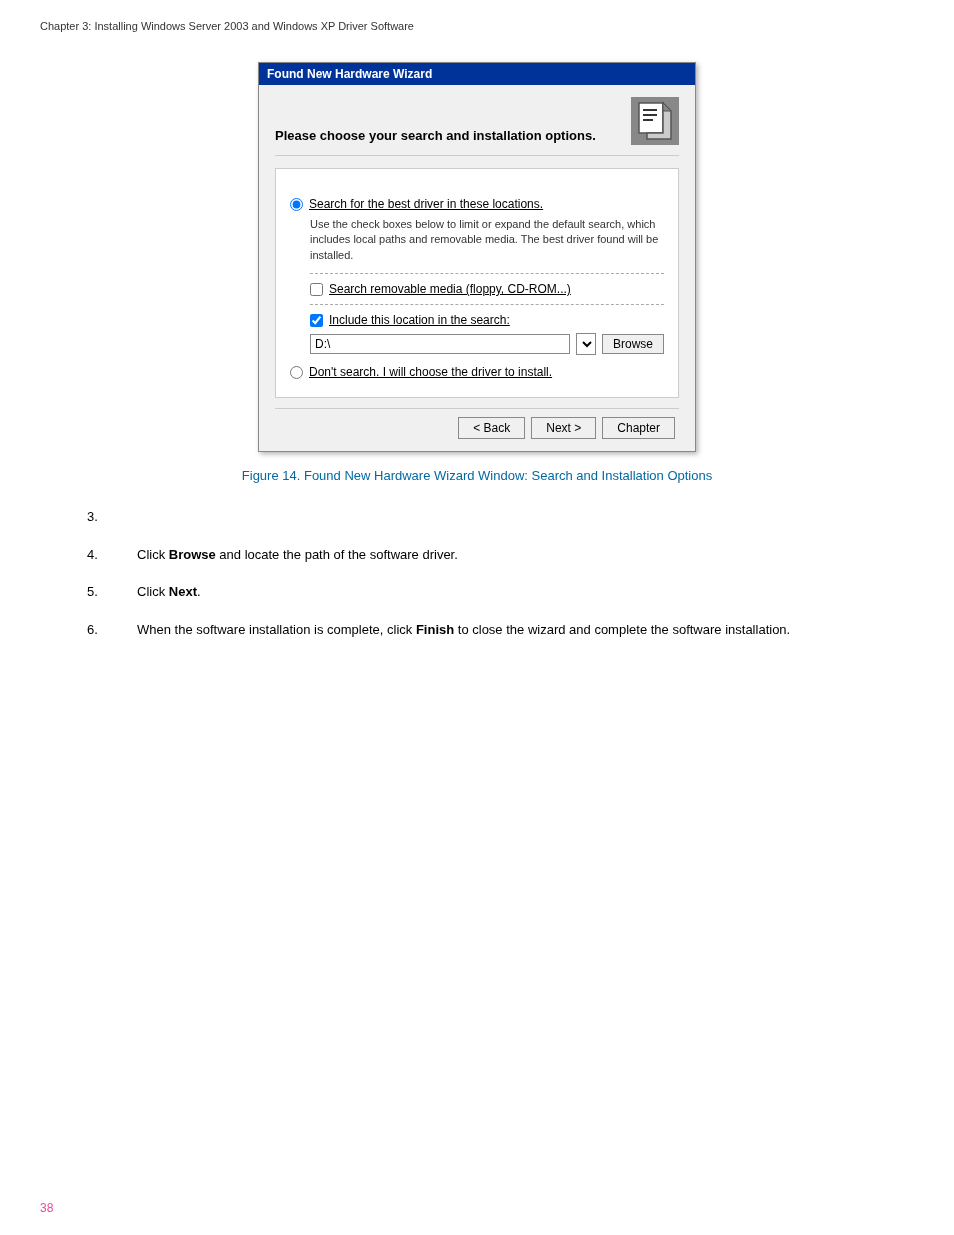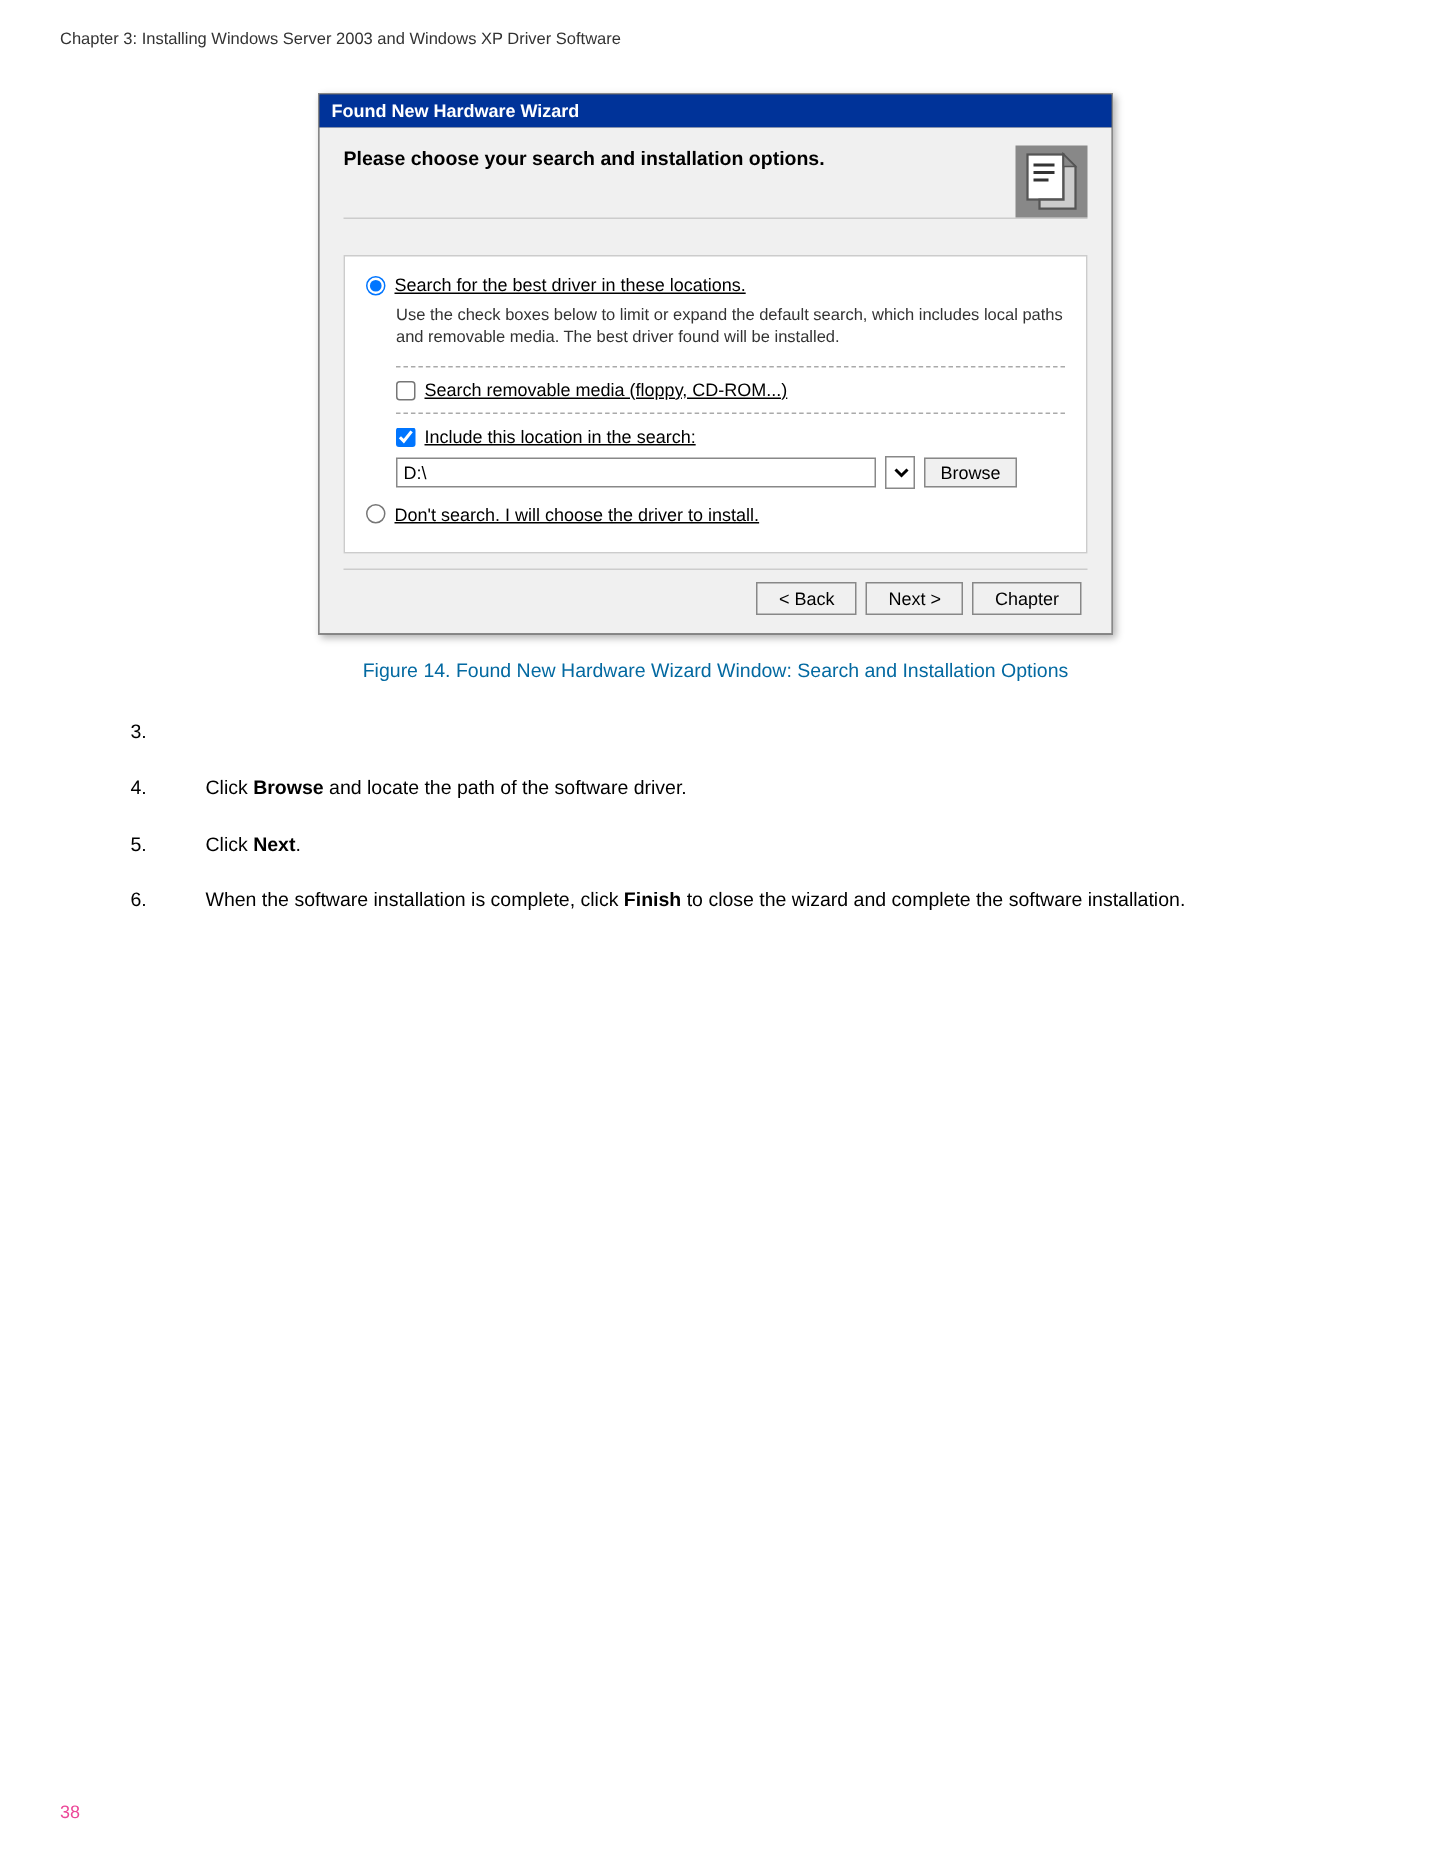--- a/index.html
+++ b/index.html
@@ -20,46 +20,47 @@
     }
 
     .page-content {
       display: flex;
       flex-direction: column;
       align-items: center;
     }
 
     
     .wizard-window {
-      width: 530px;
-      border: 1px solid #888;
-      background: #404040;
+      width: 438px;
+      border: 1px solid #888;
+      background: #1d4ed8;
       box-shadow: 2px 2px 5px rgba(0,0,0,0.3);
       margin-bottom: 16px;
     }
 
     .wizard-titlebar {
       background: #003399;
       color: #fff;
       font-size: 12px;
       font-weight: bold;
       padding: 4px 8px;
     }
 
     .wizard-body {
       padding: 12px 16px 8px 16px;
       background: #f0f0f0;
     }
 
     .wizard-header-row {
       display: flex;
       justify-content: space-between;
-      align-items: flex-start;
-      margin-bottom: 24px;
+      align-items: flex-end;
+      margin-bottom: 12px;
       border-bottom: 1px solid #ccc;
+      padding-bottom: 10px;
     }
 
     .wizard-title-text {
       font-size: 13px;
       font-weight: bold;
       max-width: 380px;
       line-height: 1.4;
     }
 
     .wizard-icon {
@@ -82,20 +83,21 @@
       border: 1px solid #ccc;
       padding: 12px 14px;
       margin-bottom: 10px;
     }
 
     .radio-option {
       display: flex;
       align-items: center;
       margin-bottom: 6px;
       cursor: pointer;
+      margin-top: 16px;
     }
 
     .radio-option input[type="radio"] {
       margin-right: 6px;
     }
 
     .radio-label {
       font-size: 12px;
       text-decoration: underline;
     }

